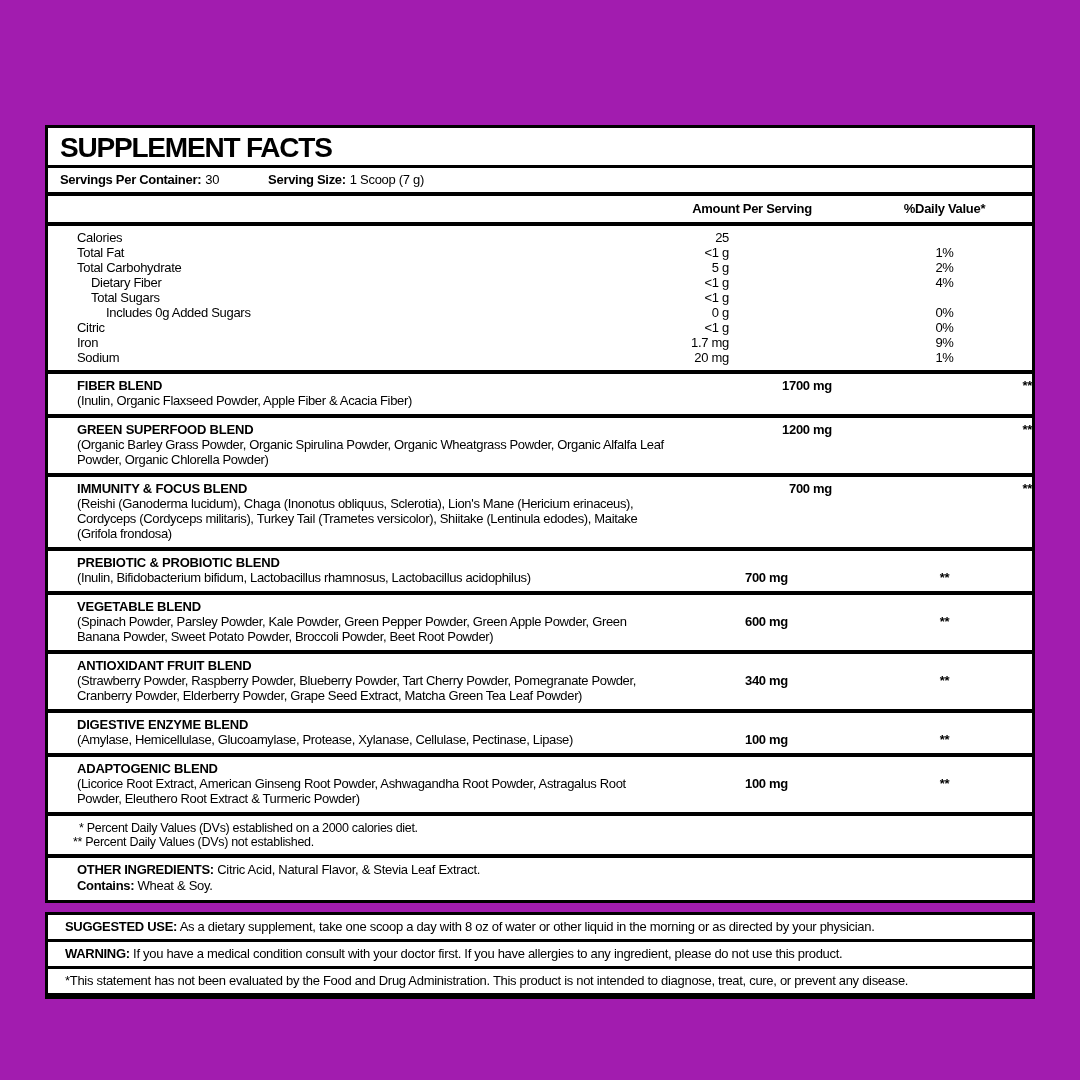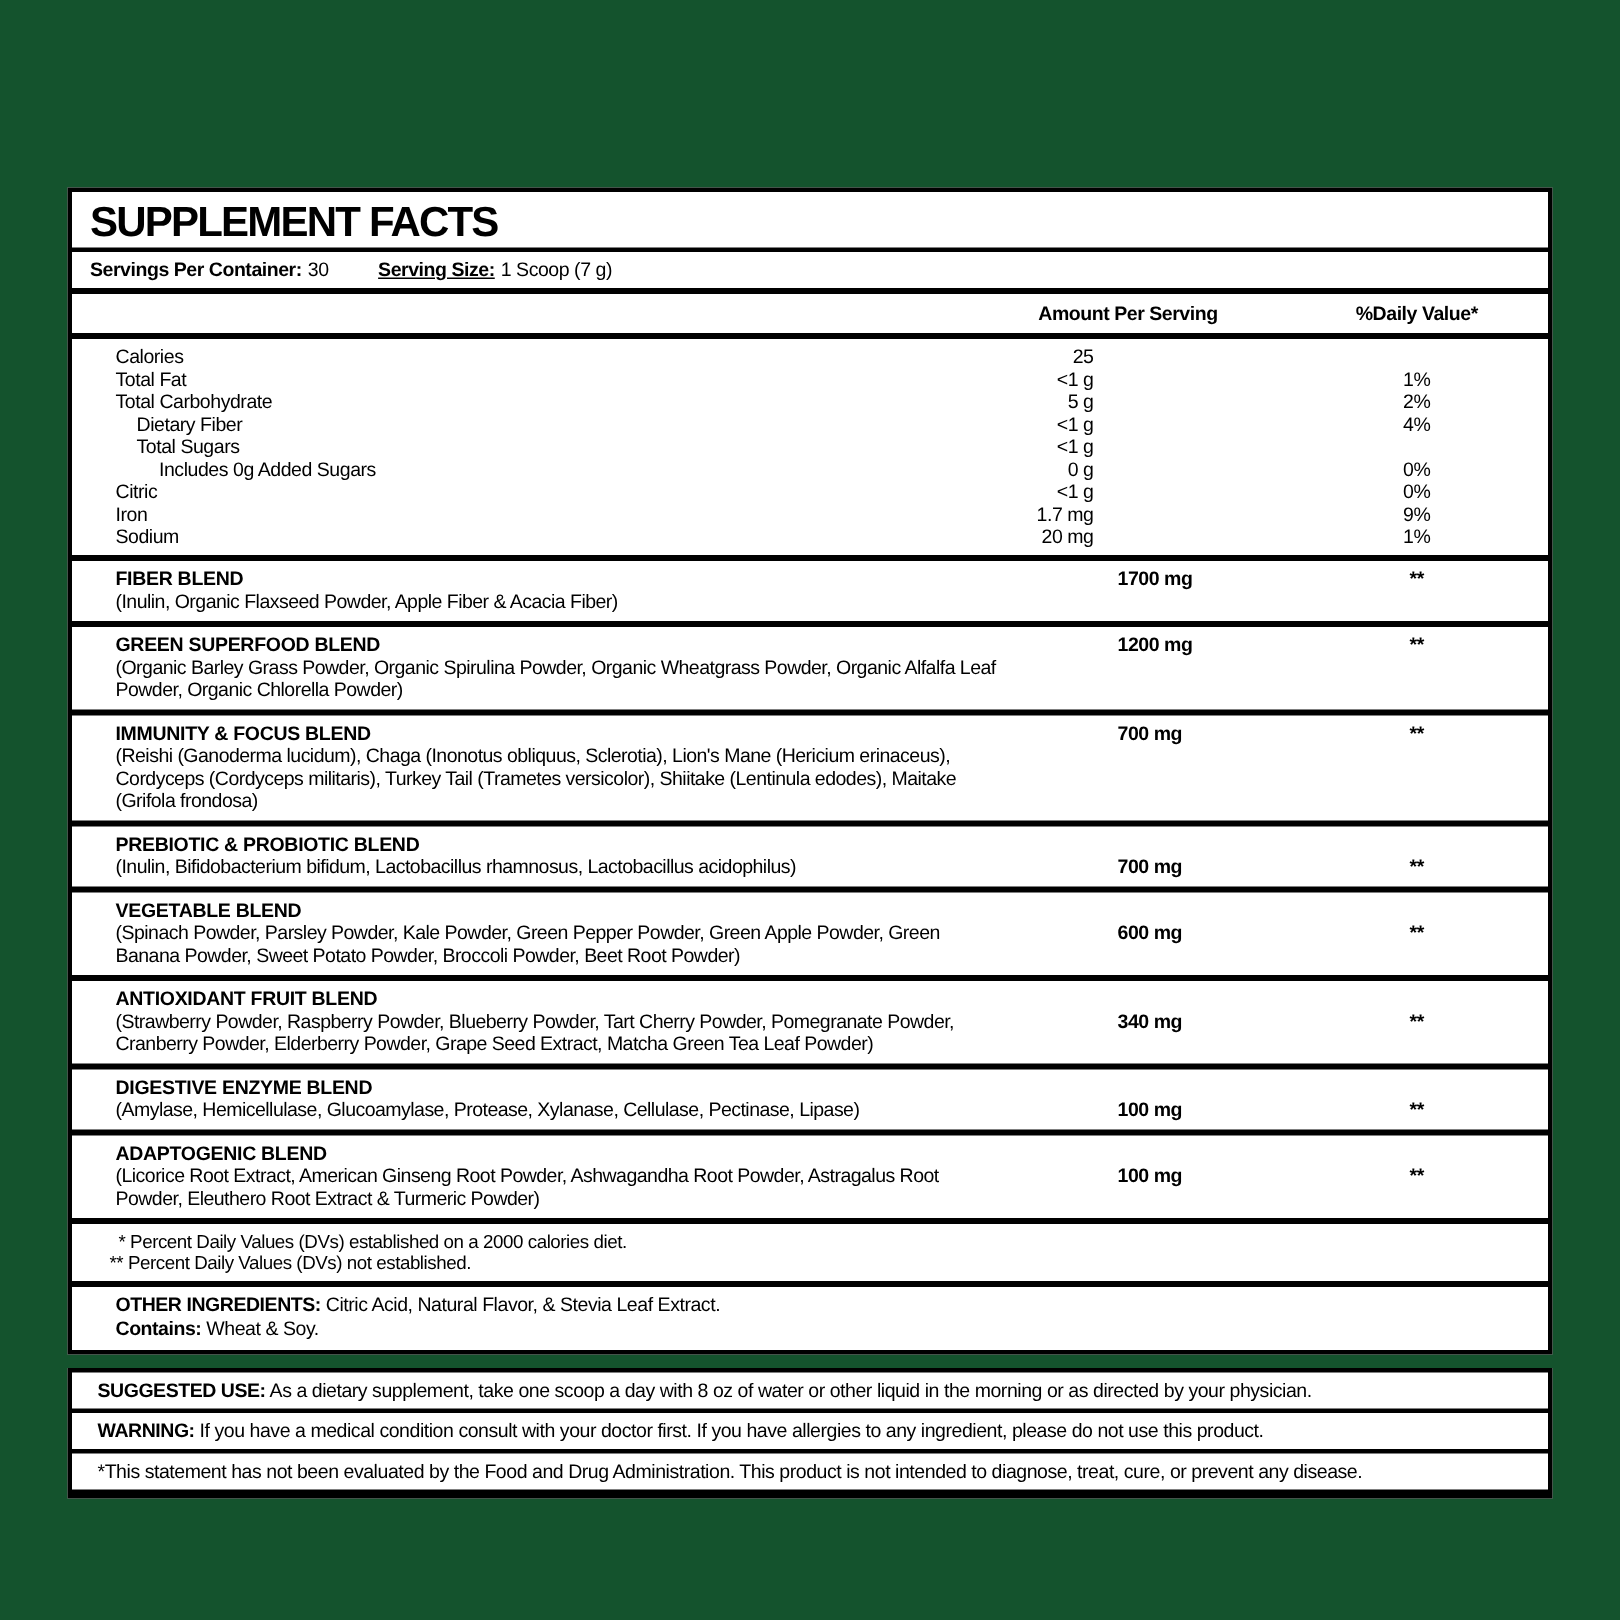--- a/index.html
+++ b/index.html
@@ -1,57 +1,57 @@
 <!DOCTYPE html>
 <html><head>
 <meta charset="utf-8">
 <style>
   html,body{margin:0;padding:0;background:#ffffff;}
   .sheet{
-    position:relative;width:1080px;height:1080px;background:#14532d;
+    position:relative;width:1080px;height:1080px;background:#a21caf;
     font-family:"Liberation Sans",sans-serif;color:#000;letter-spacing:-0.3px;
   }
   .facts-box{
     position:absolute;left:45px;top:125px;width:990px;box-sizing:border-box;
     border:3px solid #000;background:#fff;
   }
   .usage-box{
     position:absolute;left:45px;top:912px;width:990px;box-sizing:border-box;
     border:3px solid #000;background:#fff;
   }
   .title{
     font-size:28px;font-weight:bold;letter-spacing:-1.2px;
     padding:5px 12px 2px 12px;line-height:30px;
   }
   .rule-thin{height:3px;background:#000;}
   .rule-thick{height:4px;background:#000;}
   .servings{
     display:flex;align-items:baseline;font-size:13px;line-height:15px;
     padding:4px 12px 5px 12px;
   }
-  .servings .pair2{margin-left:33px;text-decoration:underline;}
+  .servings .pair2{margin-left:49px;}
   .servings b{font-weight:bold;}
   .servings .val{font-weight:normal;margin-left:4px;}
   .grid3{display:grid;grid-template-columns:1fr 160px 200px;}
   .colhead{font-weight:bold;font-size:13px;line-height:15px;padding:5px 0 6px 0;}
   .ch-amt{grid-column:2;text-align:center;}
   .ch-dv{grid-column:3;text-align:center;padding-left:25px;}
   .nutrients{padding:4px 0 5px 0;font-size:13px;}
   .nrow{line-height:15px;}
   .n-name{grid-column:1;padding-left:29px;}
   .n-name.ind2{padding-left:43px;}
   .n-name.ind3{padding-left:58px;}
   .n-amt{grid-column:2;text-align:right;padding-right:103px;white-space:nowrap;}
   .n-dv{grid-column:3;text-align:center;padding-left:25px;}
   .blend{font-size:13px;line-height:15px;padding:4px 0 6px 0;}
   .b-name{grid-column:1;grid-row:1;font-weight:bold;padding-left:29px;letter-spacing:-0.2px;}
   .b-ing{grid-column:1;grid-row:2;padding-left:29px;letter-spacing:-0.35px;}
   .b-amt{grid-column:2;font-weight:bold;padding-left:73px;white-space:nowrap;}
   .b-dv{grid-column:3;font-weight:bold;text-align:center;padding-left:25px;}
-  .amount-header .b-amt,.amount-header .b-dv{grid-row:1;}
+  .amount-header .b-amt,.amount-header .b-dv{grid-row:1;text-align:right;}
   .amount-body .b-amt,.amount-body .b-dv{grid-row:2;align-self:start;}
   .footnotes{font-size:12.5px;line-height:14px;padding:5px 0 5px 0;}
   .fn1{padding-left:31px;}
   .fn2{padding-left:25px;}
   .otheri{font-size:13px;line-height:16px;padding:4px 12px 6px 29px;}
   .otheri b{font-weight:bold;}
   .urow{font-size:13px;line-height:15px;padding:4px 14px 5px 17px;}
   .urow b{font-weight:bold;}
   .u-last{
     font-weight:bold;text-align:center;font-size:11.6px;letter-spacing:-0.25px;

